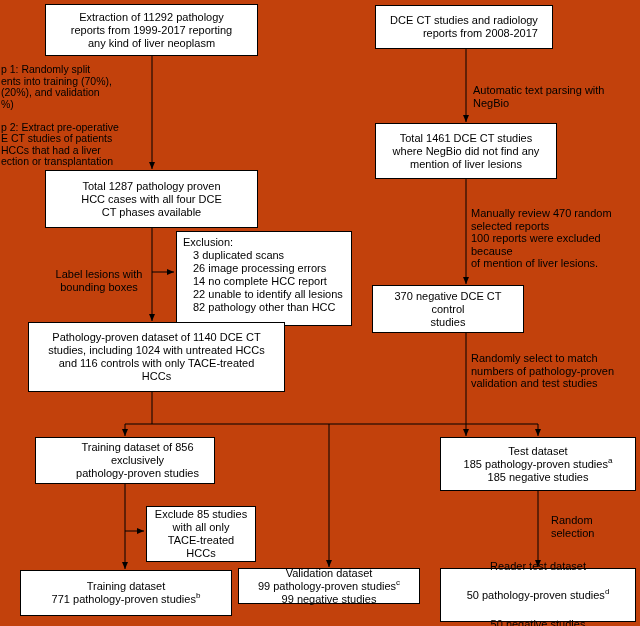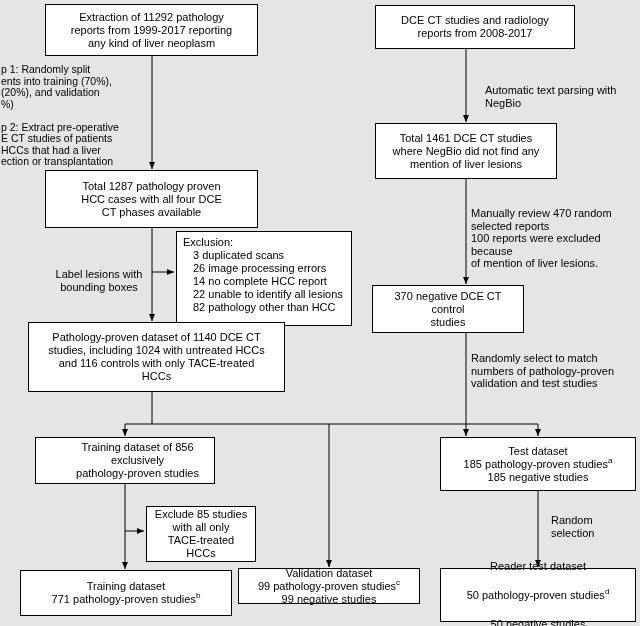--- a/index.html
+++ b/index.html
@@ -1,20 +1,20 @@
 <!DOCTYPE html>
 <html><head>
 <meta charset="utf-8">
 <style>
   html,body { margin:0; padding:0; background:#fff; }
   .canvas {
     position: relative;
     width: 640px;
     height: 626px;
-    background: #e5e5e5;
+    background: #c2410c;
     font-family: "Liberation Sans", sans-serif;
     font-size: 11px;
     color: #000;
     overflow: hidden;
   }
   .arrows {
     position: absolute;
     left: 0; top: 0;
     width: 640px; height: 626px;
     pointer-events: none;
@@ -49,30 +49,30 @@
   #b-exclusion .exc-item { padding-left:10px; }
   #b-dataset1140  { left:28px;  top:322px; width:257px; height:70px; }
   #b-training856  { left:35px;  top:437px; width:180px; height:47px;padding-left:29px; }
   #b-exclude85    { left:146px; top:506px; width:110px; height:56px; }
   #b-training771  { left:20px;  top:570px; width:212px; height:46px; }
 
   
   #b-validation   { left:238px; top:568px; width:182px; height:36px; }
 
   
-  #b-dcect        { left:375px; top:5px;   width:200px; height:44px; }
+  #b-dcect        { left:375px; top:5px;   width:178px; height:44px;text-align:right; }
   #b-total2559    { left:375px; top:123px; width:182px; height:56px; }
   #b-negative370  { left:372px; top:285px; width:152px; height:48px; }
   #b-test         { left:440px; top:437px; width:196px; height:54px; }
   #b-reader       { left:440px; top:568px; width:196px; height:54px;gap:16px; }
 
   
   #n-steps            { left:1px;   top:64px;  width:180px; line-height:11.5px; font-size:10.5px; }
   #n-label-lesions    { left:48px;  top:268px; width:102px; text-align:center; }
-  #n-negbio           { left:473px; top:84px;  width:152px;margin-left:12px; }
+  #n-negbio           { left:473px; top:84px;  width:152px; }
   #n-manual           { left:471px; top:207px; width:172px; }
   #n-random-select    { left:471px; top:352px; width:168px; }
   #n-random-selection { left:551px; top:514px; width:62px;  }
 </style>
 </head>
 <body>
 
 <div class="canvas">
 
   <svg class="arrows" width="640" height="626" viewBox="0 0 640 626" xmlns="http://www.w3.org/2000/svg">

